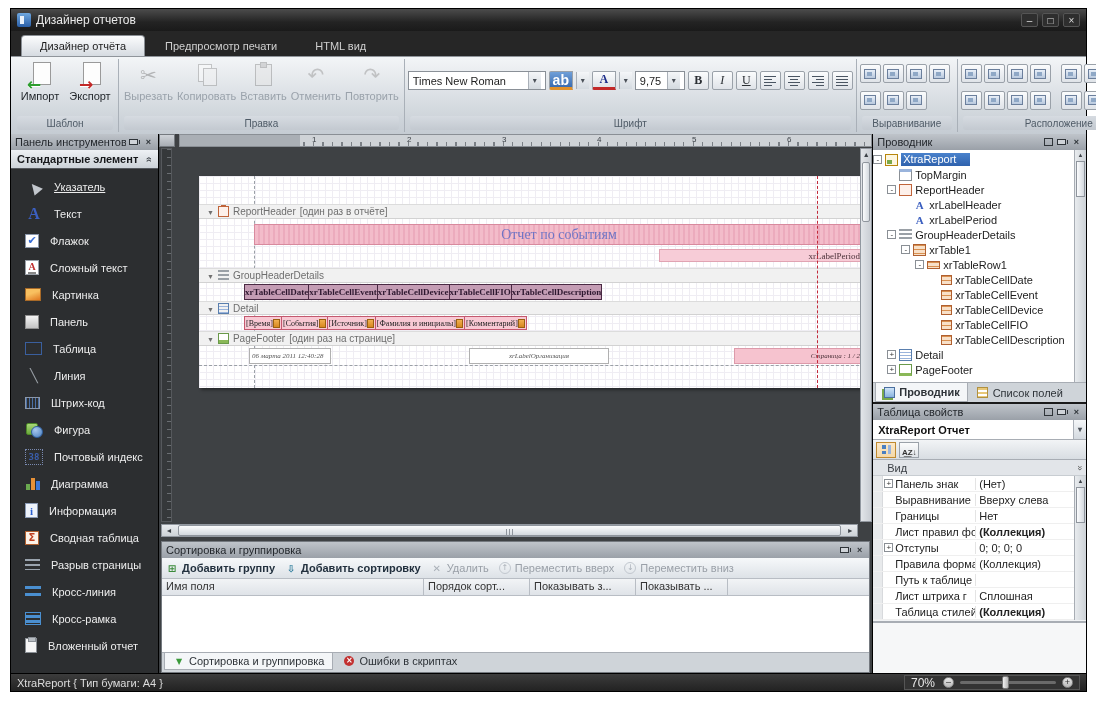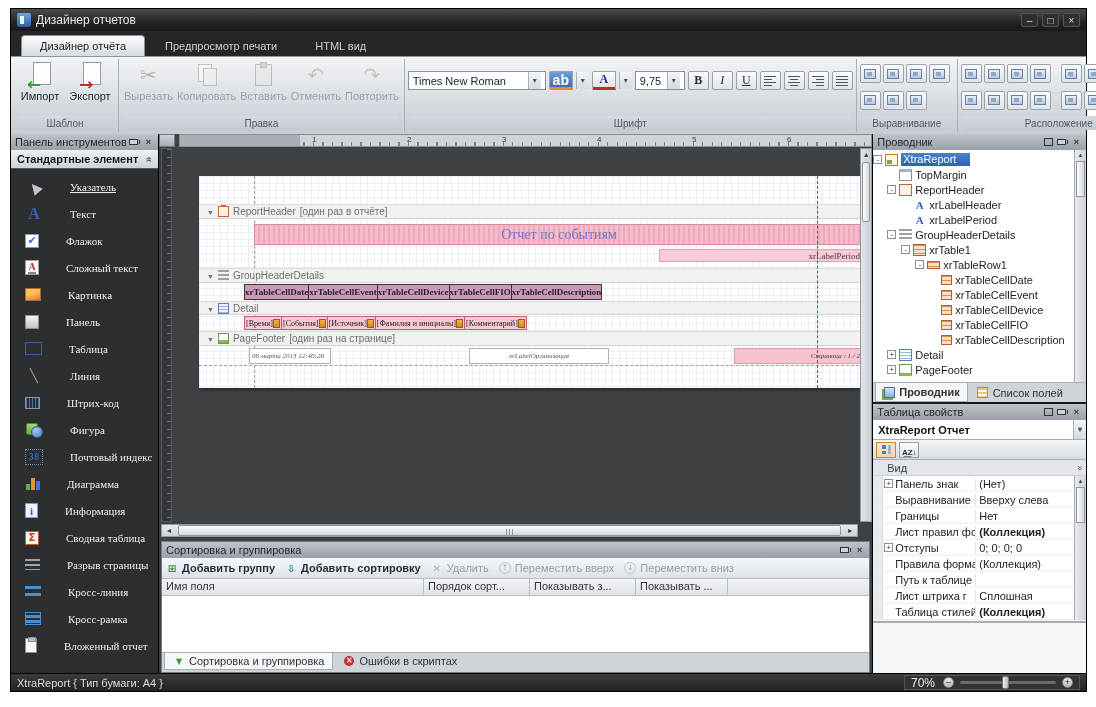--- a/index.html
+++ b/index.html
@@ -85,21 +85,21 @@
   .panel-title { height:16px; background:linear-gradient(#bfc4ca,#9aa0a8); color:#23272c; font-size:11px; display:flex; align-items:center; padding:0 4px; gap:3px; }
   .panel-title .pt-label { flex:1; white-space:nowrap; overflow:hidden; }
   .pt-ic { width:11px; height:11px; display:flex; align-items:center; justify-content:center; font-size:9px; color:#2e3338; }
   [data-name="float-icon"]::before { content:""; width:7px; height:6px; border:1px solid #2e3338; display:block; }
   [data-name="pin-icon"]::before { content:""; width:7px; height:4px; background:#cfd3d8; border:1px solid #2e3338; display:block; }
   [data-name="pin-icon"]::after { content:""; width:1px; height:4px; background:#2e3338; display:block; margin:0 auto; }
   [data-name="close-icon"]::before { content:"×"; font-weight:bold; }
   .tb-cat { height:19px; background:linear-gradient(#eef1f4,#ccd2d8); color:#16181b; font-size:11px; font-weight:bold; display:flex; align-items:center; padding:0 6px; border-bottom:1px solid #55595e; }
   .tb-cat .chev { margin-left:auto; display:inline-block; transform:rotate(-90deg); font-size:10px; color:#3a3f45; }
   .tb-items { flex:1; overflow:hidden; padding-top:4px; }
-  .tb-item { height:27px; display:flex; align-items:center; gap:27px; padding-left:14px;font-family:Liberation Serif, serif; }
+  .tb-item { height:27px; display:flex; align-items:center; gap:11px; padding-left:14px; }
   .tb-label { font-size:11px; color:#ededed; }
   .tb-label[data-selected="true"] { text-decoration:underline; }
   .tb-icon { width:18px; height:16px; display:flex; align-items:center; justify-content:center; font-family:"DejaVu Sans",sans-serif; position:relative; }
 
   [data-name="pointer-icon"]::before { content:"▲"; color:#c3c7cd; display:inline-block; transform:rotate(-40deg); font-size:14px; }
   [data-name="text-icon"]::before { content:"A"; font-family:"Liberation Serif",serif; font-weight:bold; font-size:16px; color:#3b5fc0; }
   [data-name="checkbox-icon"] { border:1px solid #8a97ab; background:#fff; width:14px; height:14px; }
   [data-name="checkbox-icon"]::before { content:"✔"; color:#3a6fd8; font-size:11px; }
   [data-name="richtext-icon"] { border:1px solid #9aa0a8; background:#fff; width:14px; height:15px; }
   [data-name="richtext-icon"]::before { content:"A"; color:#c03030; font-family:"Liberation Serif",serif; font-weight:bold; font-size:10px; border-bottom:2px solid #888; }
@@ -637,21 +637,21 @@
           </div>
 
           <div class="band-strip" style="top:155px" data-name="page-footer-band">
             <span class="band-arrow" data-name="band-collapse-icon"></span>
             <span class="band-ic" data-name="pagefooter-band-icon"></span>
             <span>PageFooter</span>
             <span>[один раз на странице]</span>
           </div>
           <div class="footer-row" style="top:172px">
             <div class="fbox date" data-name="footer-date-label">
-                <span>06 марта 2013 12:40:28</span>
+                <span>06 марта 2011 12:40:28</span>
               </div>
             <div class="fbox center" data-name="footer-organization-label">
                 <span>xrLabelОрганизация</span>
               </div>
             <div class="fbox page-info" data-name="footer-page-info-label">
                 <span>Страница : 1 / 2</span>
               </div>
           </div>
         </div>
         <div class="vscroll" data-name="canvas-vertical-scrollbar">

